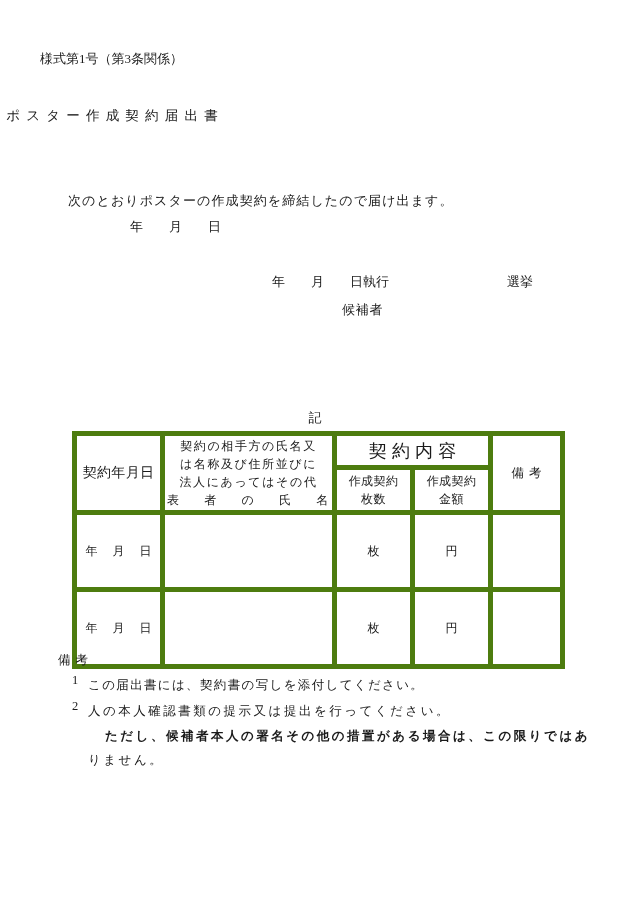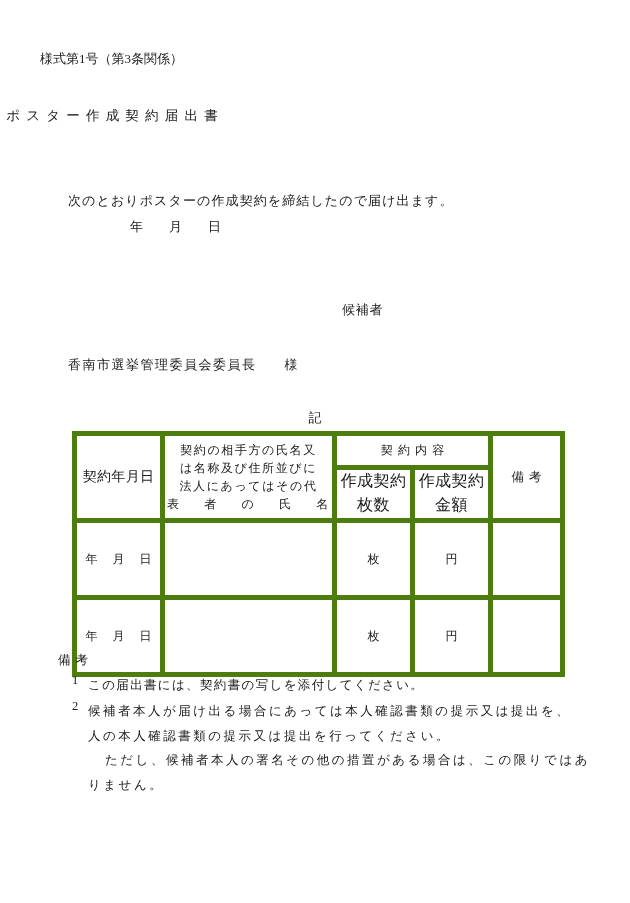--- a/index.html
+++ b/index.html
@@ -129,28 +129,27 @@
   .party-lines div { letter-spacing: 1.6px; }
   .party-lines div.justify {
     display: flex;
     justify-content: space-between;
     padding: 0 2px;
   }
   .hdr-content {
     height: 29px;
     letter-spacing: 5.2px;
     text-indent: 5.2px;
-    font-size: 12px;
+    font-size: 18px;
   }
   .hdr-sub {
     height: 40px;
     line-height: 1.5;
-    font-size: 16px;
+    font-size: 12px;
     letter-spacing: 0.4px;
-    font-family: Liberation Mono, monospace;
   }
   .hdr-note {
     letter-spacing: 5.2px;
     text-indent: 5.2px;
     font-size: 12.5px;
   }
 
   .data-row td { height: 72px; }
   .cell-date-entry {
     vertical-align: bottom;
@@ -188,43 +187,43 @@
     padding-left: 14px;
     box-sizing: border-box;
   }
   .note-body { flex: 1 1 auto; }
   .note-line {
     line-height: 1.95;
     letter-spacing: 1.35px;
     white-space: nowrap;
   }
   .note-line.loose { letter-spacing: 2.5px; }
-  .note-line.indent { text-indent: 17px; }
+  .note-line.indent { text-indent: 17px; font-weight: bold; }
 </style>
 </head>
 <body>
 
 <div class="page">
 
   <div class="t" id="form-number">様式第1号（第3条関係）</div>
 
   <div class="t" id="doc-title">ポスター作成契約届出書</div>
 
   <div class="t" id="intro-sentence">次のとおりポスターの作成契約を締結したので届け出ます。</div>
 
   <div class="t" id="filing-date">
     <span>年</span><span class="gap"></span><span>月</span><span class="gap"></span><span>日</span>
   </div>
 
+  <div class="t" id="election-date">
+    <span>年</span><span class="gap"></span><span>月</span><span class="gap"></span><span>日執行</span><span class="gap-wide"></span><span>選挙</span>
+  </div>
 
   <div class="t" id="candidate-label">候補者</div>
 
-  <div class="t" id="addressee">
-    <span>香南市選挙管理委員会委員長</span><span class="gap"></span><span>様</span>
-  </div>
 
   <div class="t" id="ki-mark">記</div>
 
   <table id="contract-table">
     <colgroup>
       <col class="col-date">
       <col class="col-party">
       <col class="col-sheets">
       <col class="col-amount">
       <col class="col-note">
@@ -286,21 +285,20 @@
     <div class="note-item">
       <div class="note-num">1</div>
       <div class="note-body">
         <div class="note-line">この届出書には、契約書の写しを添付してください。</div>
       </div>
     </div>
 
     <div class="note-item">
       <div class="note-num">2</div>
       <div class="note-body">
-        <div class="note-line loose">候補者本人が届け出る場合にあっては本人確認書類の提示又は提出を、</div>
         <div class="note-line loose">人の本人確認書類の提示又は提出を行ってください。</div>
         <div class="note-line loose indent">ただし、候補者本人の署名その他の措置がある場合は、この限りではあ</div>
         <div class="note-line loose">りません。</div>
       </div>
     </div>
   </div>
 
 </div>
 
 </body></html>

